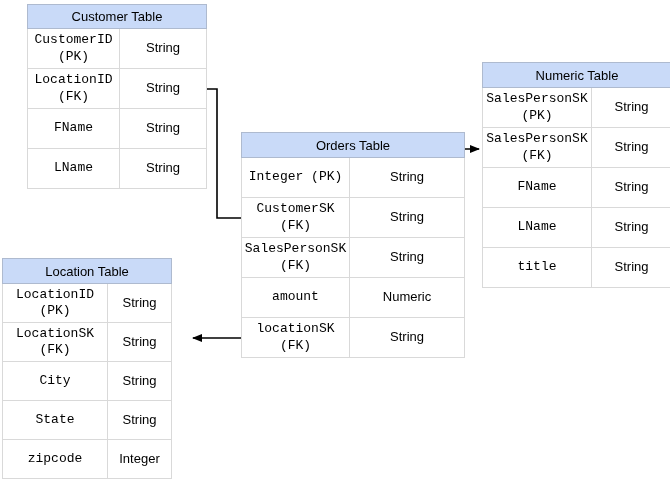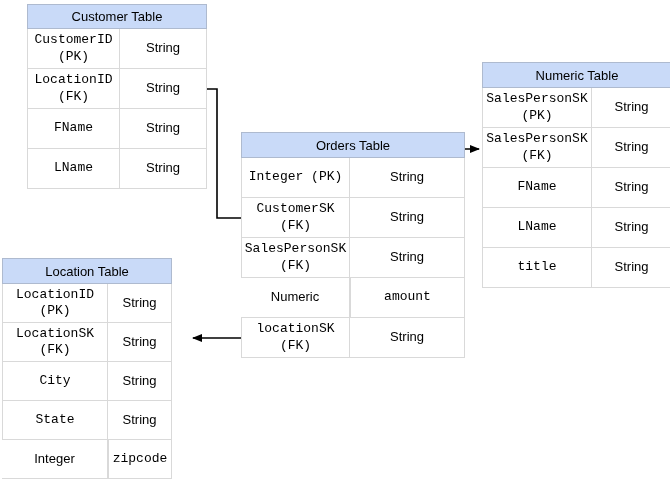--- a/index.html
+++ b/index.html
@@ -102,22 +102,22 @@
     <div class="row">
       <div class="cell field">CustomerSK (FK)</div>
       <div class="cell type">String</div>
     </div>
     <div class="row">
       <div class="cell field">SalesPersonSK
 (FK)</div>
       <div class="cell type">String</div>
     </div>
     <div class="row">
+      <div class="cell field">amount</div>
       <div class="cell type">Numeric</div>
-      <div class="cell field">amount</div>
     </div>
     <div class="row">
       <div class="cell field">locationSK (FK)</div>
       <div class="cell type">String</div>
     </div>
   </div>
 
   <div class="etable t-employee">
     <div class="header">
       <span>Numeric Table</span>
@@ -159,18 +159,18 @@
     </div>
     <div class="row">
       <div class="cell field">City</div>
       <div class="cell type">String</div>
     </div>
     <div class="row">
       <div class="cell field">State</div>
       <div class="cell type">String</div>
     </div>
     <div class="row">
+      <div class="cell field">zipcode</div>
       <div class="cell type">Integer</div>
-      <div class="cell field">zipcode</div>
     </div>
   </div>
 
 </div>
 
 </body></html>

